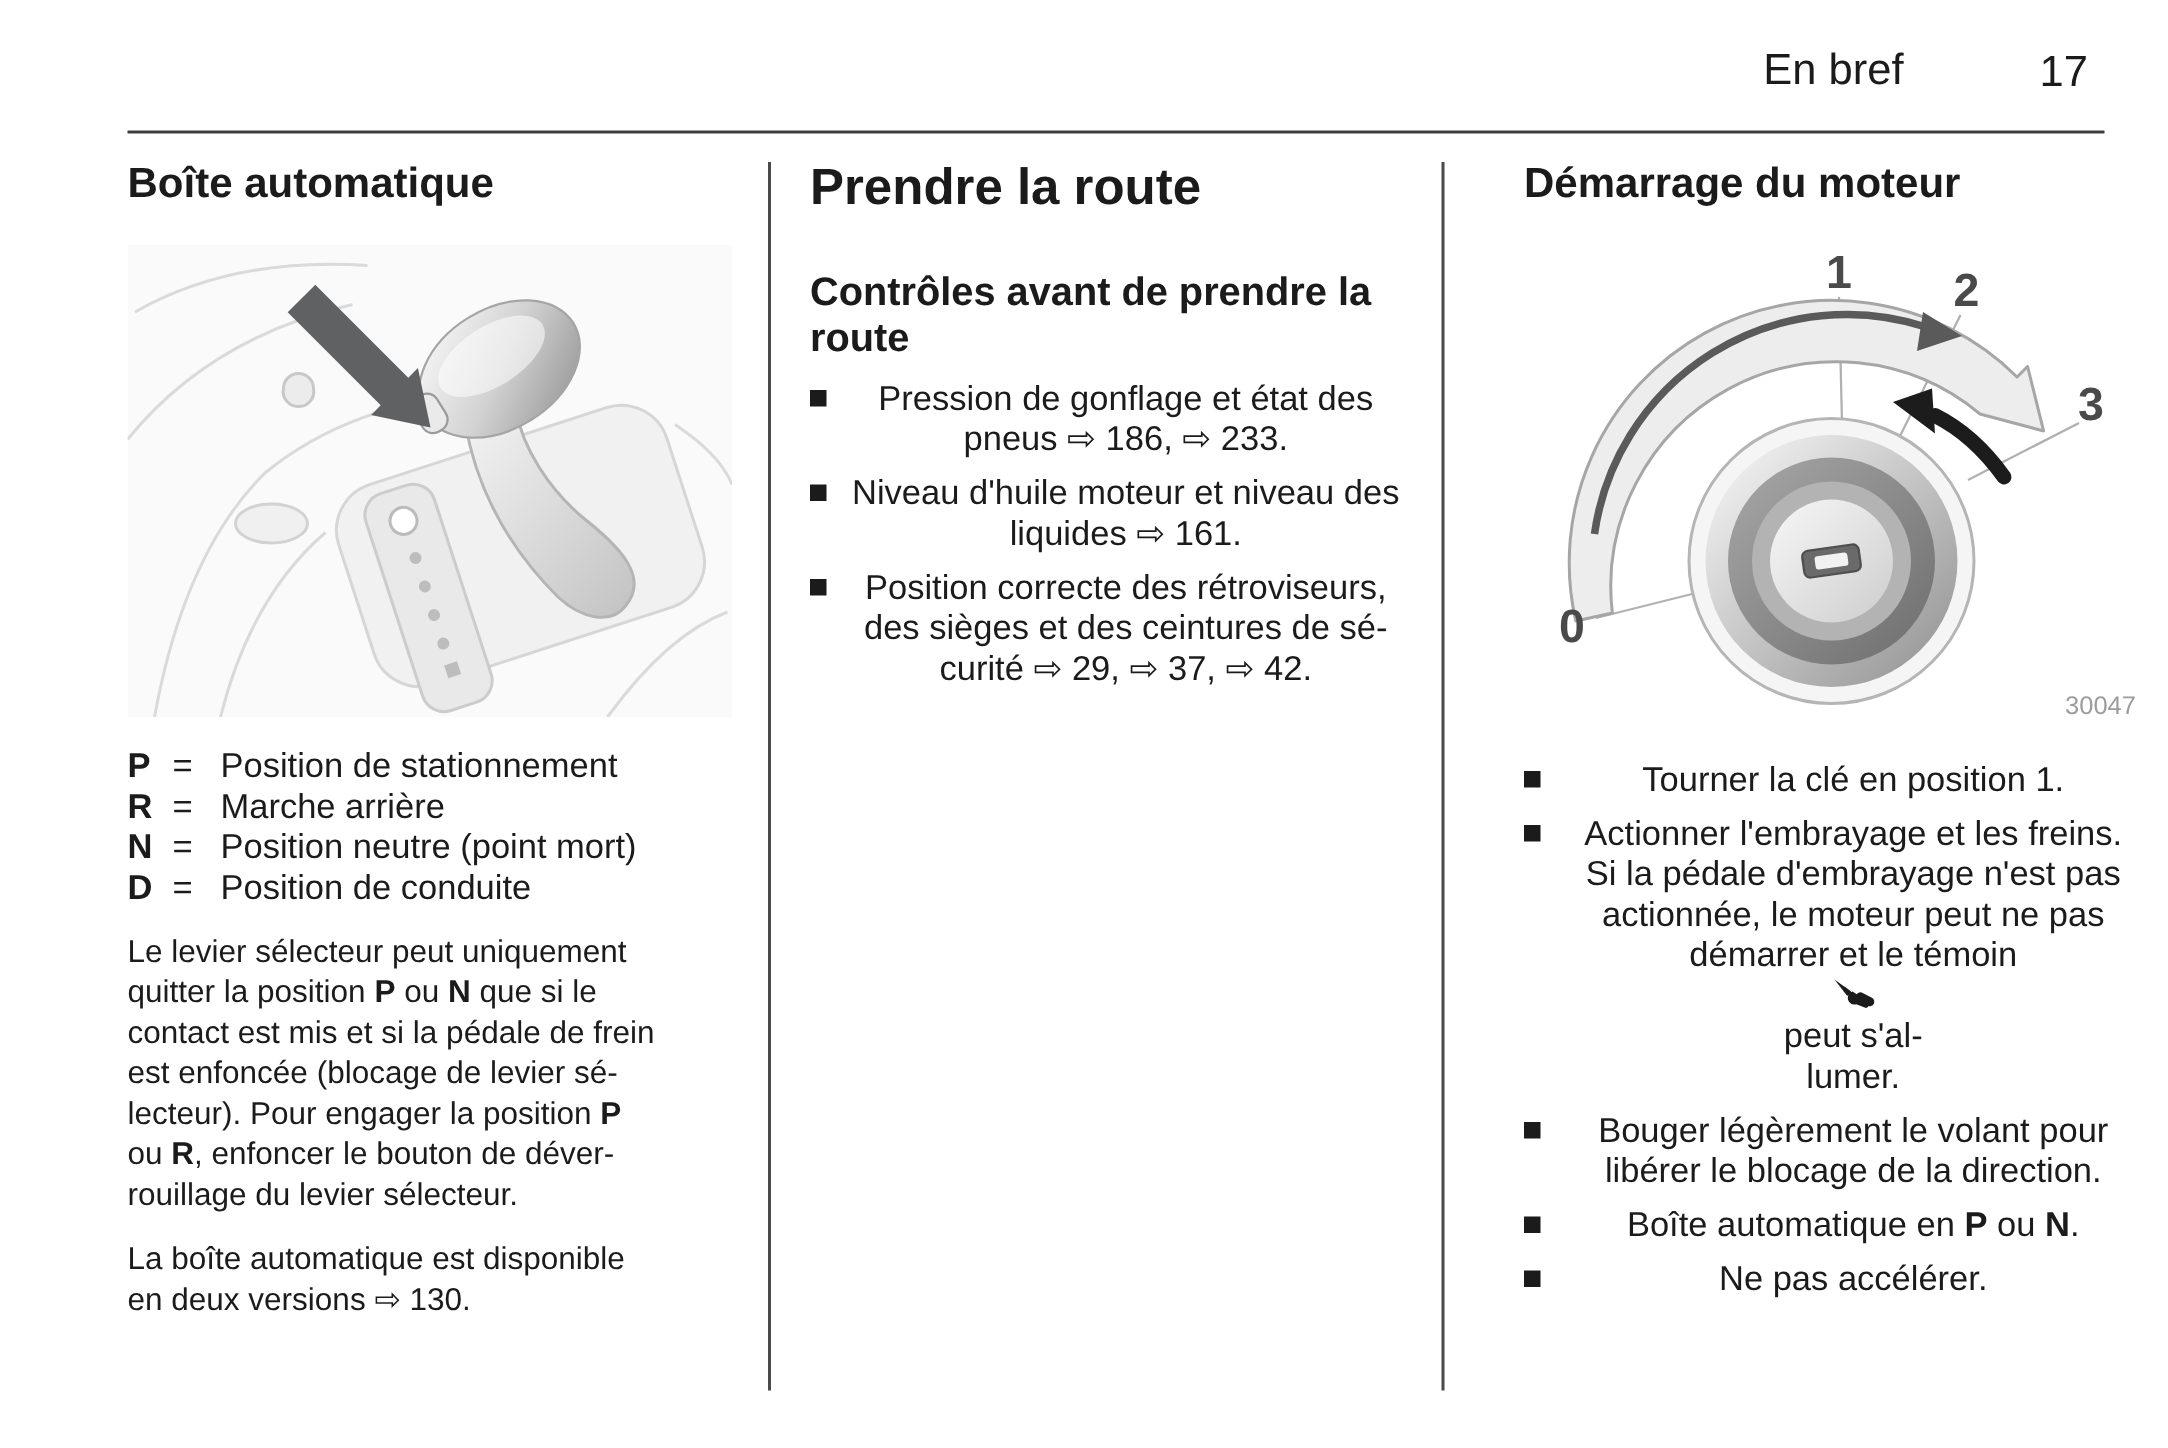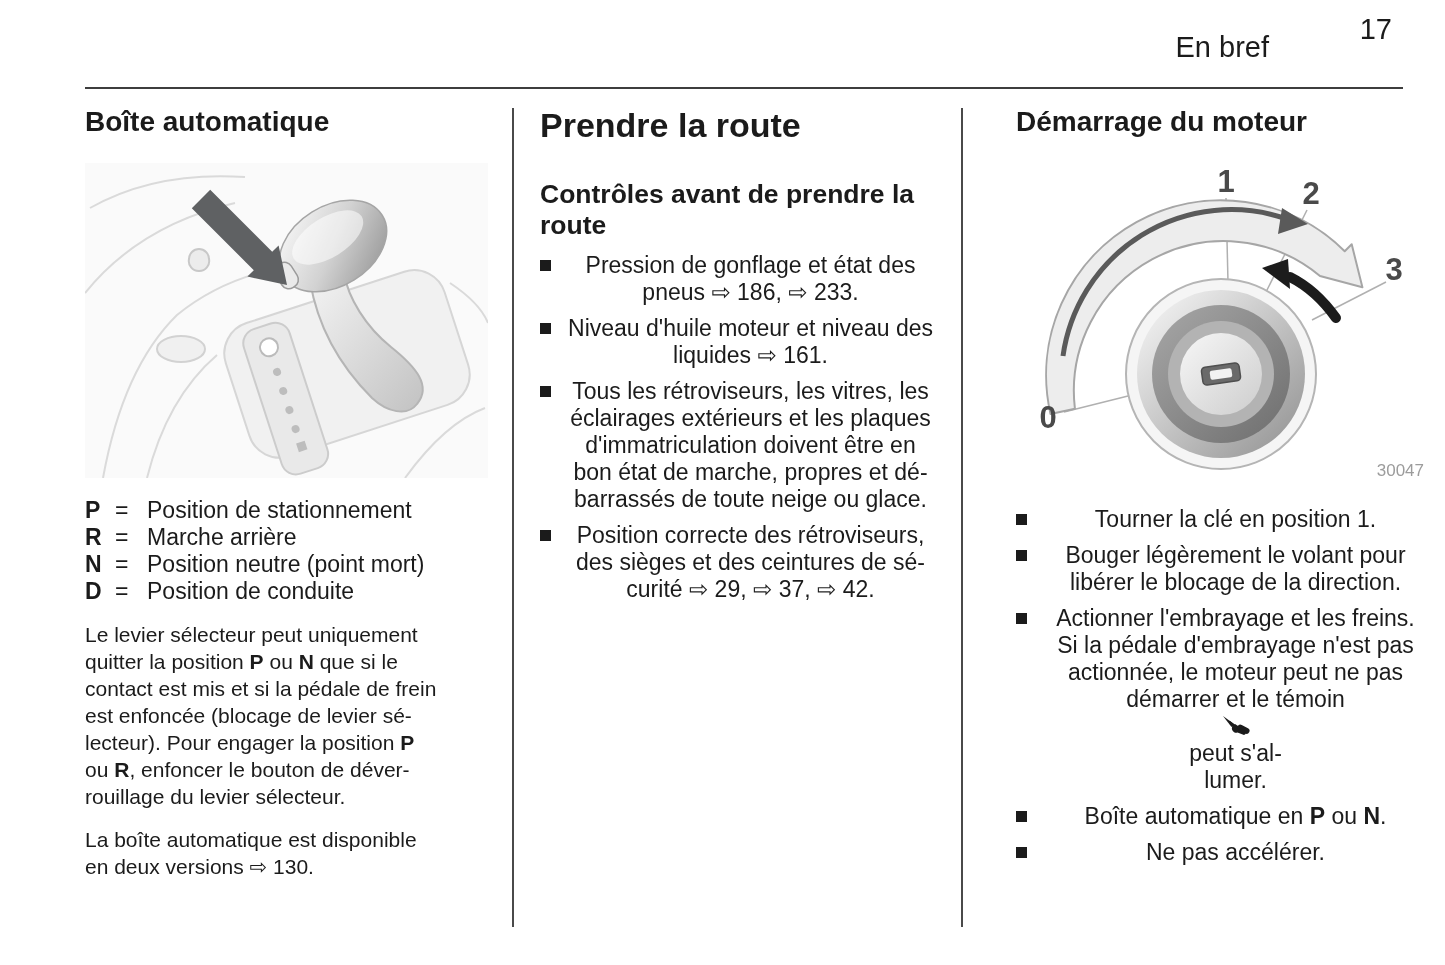--- a/index.html
+++ b/index.html
@@ -3,21 +3,21 @@
 <meta charset="utf-8">
 <style>
   html,body{margin:0;padding:0;}
   body{
     width:1445px;height:965px;position:relative;overflow:hidden;
     background:#ffffff;color:#1b1b1b;
     font-family:"Liberation Sans", sans-serif;
   }
   .hdr{position:absolute;font-size:29px;line-height:32px;}
   #hdr-title{top:31px;right:176px;}
-  #hdr-page{top:13px;right:53px;}
+  #hdr-page{top:32px;right:53px;}
   .rule{position:absolute;left:85px;top:87px;width:1318px;height:2px;background:#3e3e3e;}
   .vrule{position:absolute;top:108px;height:819px;width:2px;background:#4a4a4a;}
   #vr1{left:512px;} #vr2{left:961px;}
 
   .col{position:absolute;top:105px;}
   #col1{left:85px;width:403px;}
   #col2{left:540px;width:398px;}
   #col3{left:1016px;width:416px;}
 
   .colhead{font-size:28px;font-weight:bold;line-height:34px;margin:0;}
@@ -146,25 +146,20 @@
 
 <section class="col" id="col2">
   <h1 class="chapterhead">Prendre la route</h1>
   <h3 class="subhead" style="white-space:pre-line;">Contrôles avant de prendre la
 route</h3>
   <ul class="bullets">
     <li><span>Pression de gonflage et état des
 pneus ⇨ 186, ⇨ 233.</span></li>
     <li><span>Niveau d'huile moteur et niveau des
 liquides ⇨ 161.</span></li>
-    <li><span>Tous les rétroviseurs, les vitres, les
-éclairages extérieurs et les plaques
-d'immatriculation doivent être en
-bon état de marche, propres et dé-
-barrassés de toute neige ou glace.</span></li>
     <li><span>Position correcte des rétroviseurs,
 des sièges et des ceintures de sé-
 curité ⇨ 29, ⇨ 37, ⇨ 42.</span></li>
   </ul>
 </section>
 
 <section class="col" id="col3">
   <h2 class="colhead">Démarrage du moteur</h2>
 
   <svg class="fig" id="fig3" viewBox="0 0 416 320">
@@ -206,32 +201,32 @@
     </g>
     <text class="figlabel" x="32" y="268" text-anchor="middle">0</text>
     <text class="figlabel" x="210" y="32" text-anchor="middle">1</text>
     <text class="figlabel" x="295" y="44" text-anchor="middle">2</text>
     <text class="figlabel" x="378" y="120" text-anchor="middle">3</text>
     <text class="figcaption" x="408" y="316" text-anchor="end">30047</text>
   </svg>
 
   <ul class="bullets" style="margin-top:26px;">
     <li><span>Tourner la clé en position 1.</span></li>
-    <li><span>Bouger légèrement le volant pour
-libérer le blocage de la direction.</span></li>
     <li><span>Actionner l'embrayage et les freins.
 Si la pédale d'embrayage n'est pas
 actionnée, le moteur peut ne pas
 démarrer et le témoin </span>
   <span class="inline-icon"><svg width="30" height="24" viewBox="0 0 30 24">
             <g fill="#1b1b1b" stroke="none">
               <path d="M2 2 L13 10 L10.5 13 Z"></path>
               <path d="M8.5 6.5 L16 12.5 L13 16 Z"></path>
               <path d="M14 10 l10 6.5 a2.5 2.5 0 0 1-1 4.5 l-6.5-2.5 a3 3 0 0 1-2.5-8.5 Z"></path>
               <rect x="16" y="12" width="13" height="6" rx="3" transform="rotate(28 22 15)"></rect>
             </g>
           </svg></span>
 <span> peut s'al-
 lumer.</span></li>
+    <li><span>Bouger légèrement le volant pour
+libérer le blocage de la direction.</span></li>
     <li><span>Boîte automatique en </span><span class="b">P</span><span> ou </span><span class="b">N</span><span>.</span></li>
     <li><span>Ne pas accélérer.</span></li>
   </ul>
 </section>
 
 </body></html>

